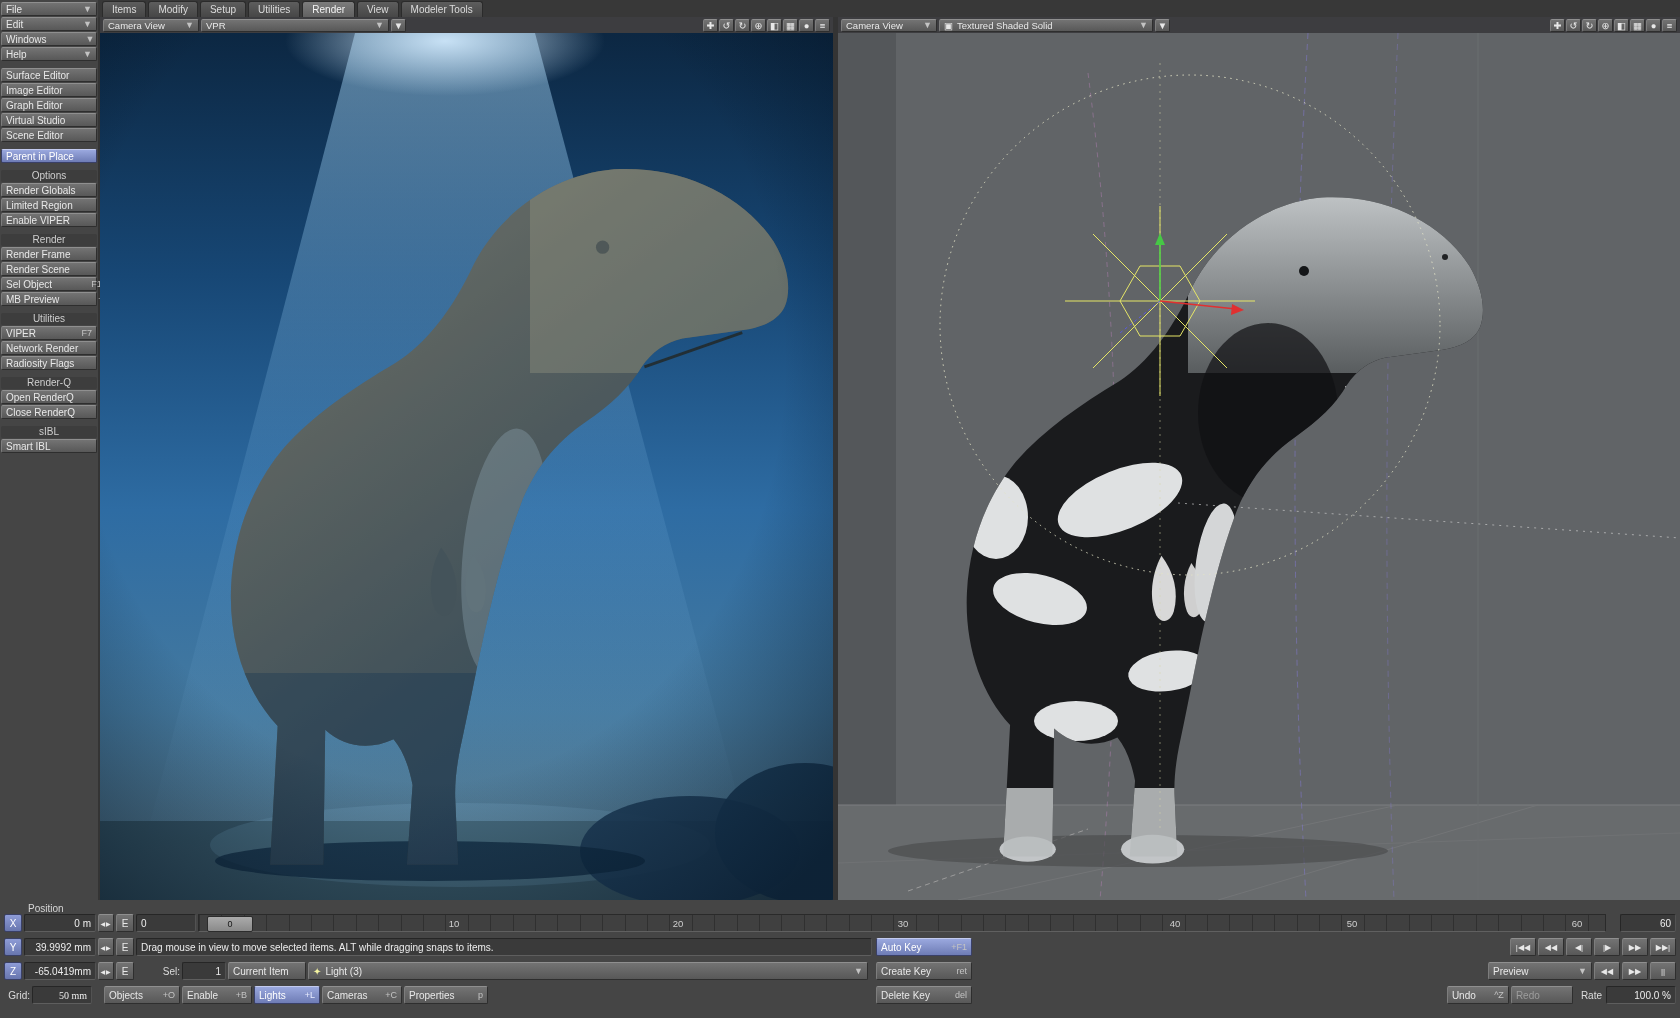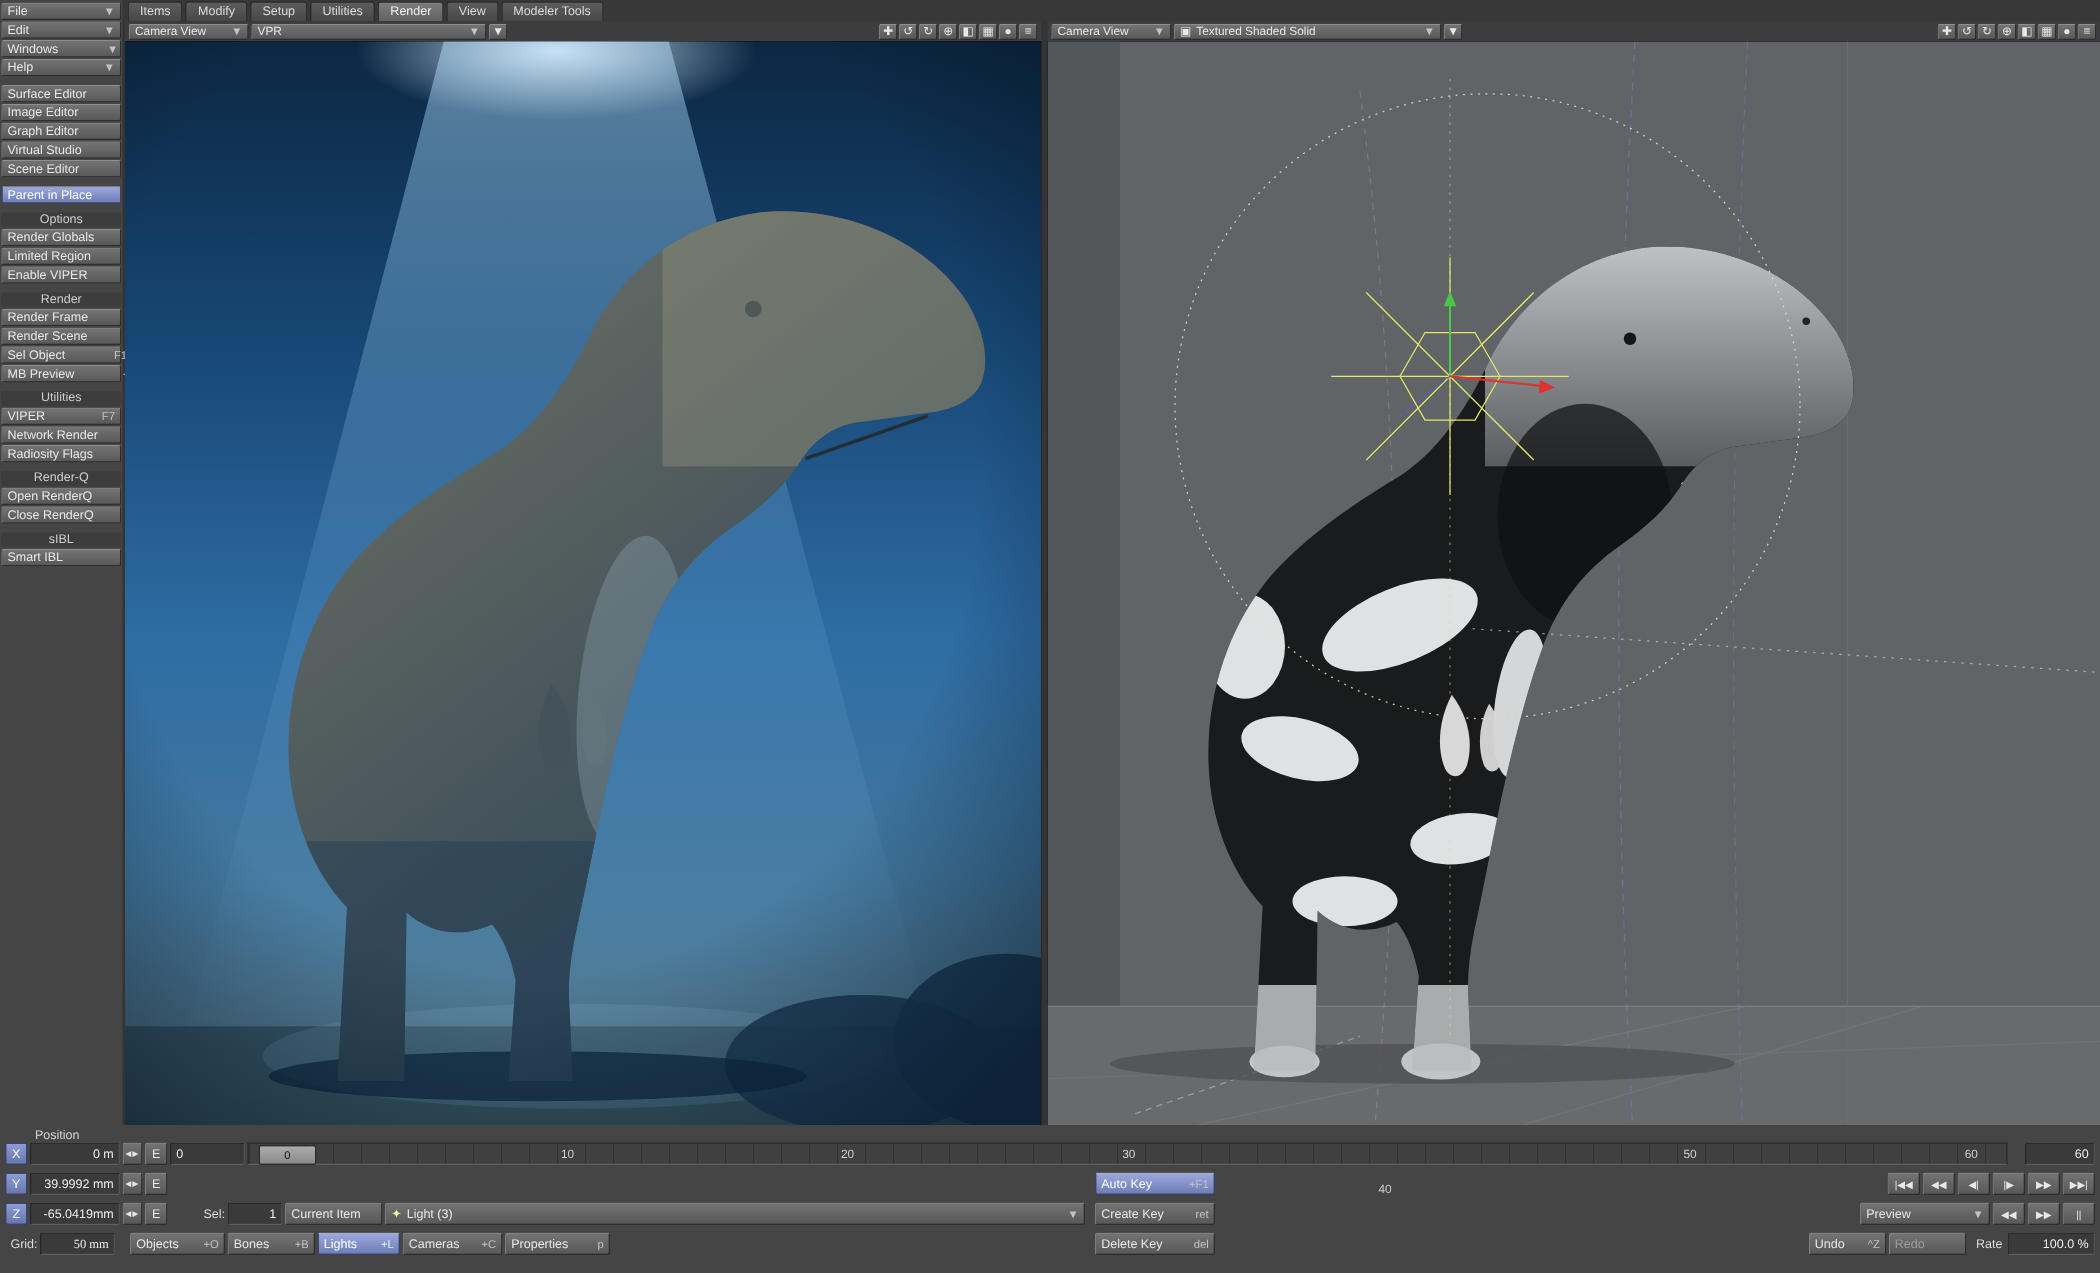--- a/index.html
+++ b/index.html
@@ -414,36 +414,37 @@
         <div class="valbox vr" style="width:72px;height:18px;">0 m</div>
         <div class="btn stp">◀▶</div>
         <div class="btn eb">E</div>
         <div class="valbox" style="width:60px;height:18px;">0</div>
         <div class="ruler">
           <div class="handle">0</div>
           <span class="tick" style="left:30px;">0</span>
           <span class="tick" style="left:255px;">10</span>
           <span class="tick" style="left:479px;">20</span>
           <span class="tick" style="left:704px;">30</span>
-          <span class="tick" style="left:909px;margin-top:28px;">40</span>
+          <span class="tick" style="left:976px;">40</span>
           <span class="tick" style="left:1153px;">50</span>
           <span class="tick" style="left:1378px;">60</span>
         </div>
       </div>
       <div class="tcl">
           <div class="valbox vr" style="width:56px;height:18px;">60</div>
         </div>
     </div>
 
     <div class="brow" style="top:38px;">
       <div class="rleft">
         <div class="btn axis">Y</div>
         <div class="valbox vr" style="width:72px;height:18px;">39.9992 mm</div>
         <div class="btn stp">◀▶</div>
         <div class="btn eb">E</div>
+        <div class="valbox" style="width:736px;height:18px;">Drag mouse in view to move selected items. ALT while dragging snaps to items.</div>
       </div>
       <div class="btn blue keybtn">
           <span>Auto Key</span>
           <span class="sc">+F1</span>
         </div>
       <div class="tcl">
         <div class="btn tbtn">|◀◀</div>
         <div class="btn tbtn">◀◀</div>
         <div class="btn tbtn">◀|</div>
         <div class="btn tbtn">|▶</div>
@@ -487,21 +488,21 @@
     <div class="brow" style="top:86px;">
       <div class="rleft">
         <span class="plainlbl" style="width:26px;text-align:right;">Grid:</span>
         <div class="valbox vr" style="width:60px;height:18px;font-family:Liberation Serif, serif;">50 mm</div>
         <div style="width:8px;"></div>
         <div class="btn" style="width:76px;height:18px;">
             <span>Objects</span>
             <span class="sc">+O</span>
           </div>
         <div class="btn" style="width:70px;height:18px;">
-            <span>Bones</span>
+            <span>Enable</span>
             <span class="sc">+B</span>
           </div>
         <div class="btn blue" style="width:66px;height:18px;">
             <span>Lights</span>
             <span class="sc" style="color:#e8ecff;">+L</span>
           </div>
         <div class="btn" style="width:80px;height:18px;">
             <span>Cameras</span>
             <span class="sc">+C</span>
           </div>

